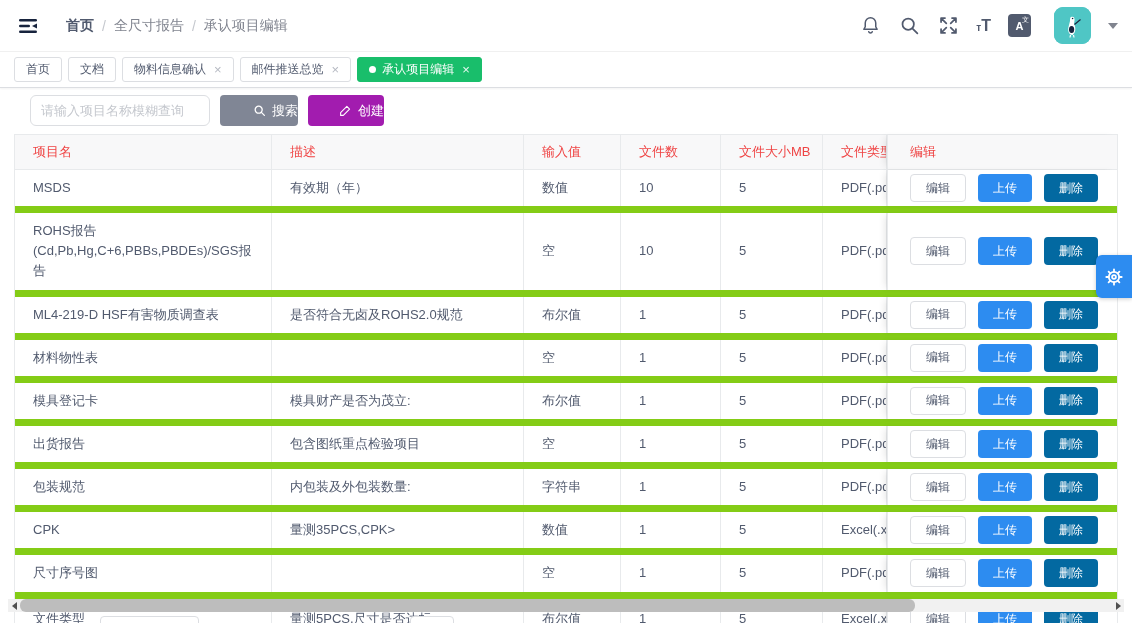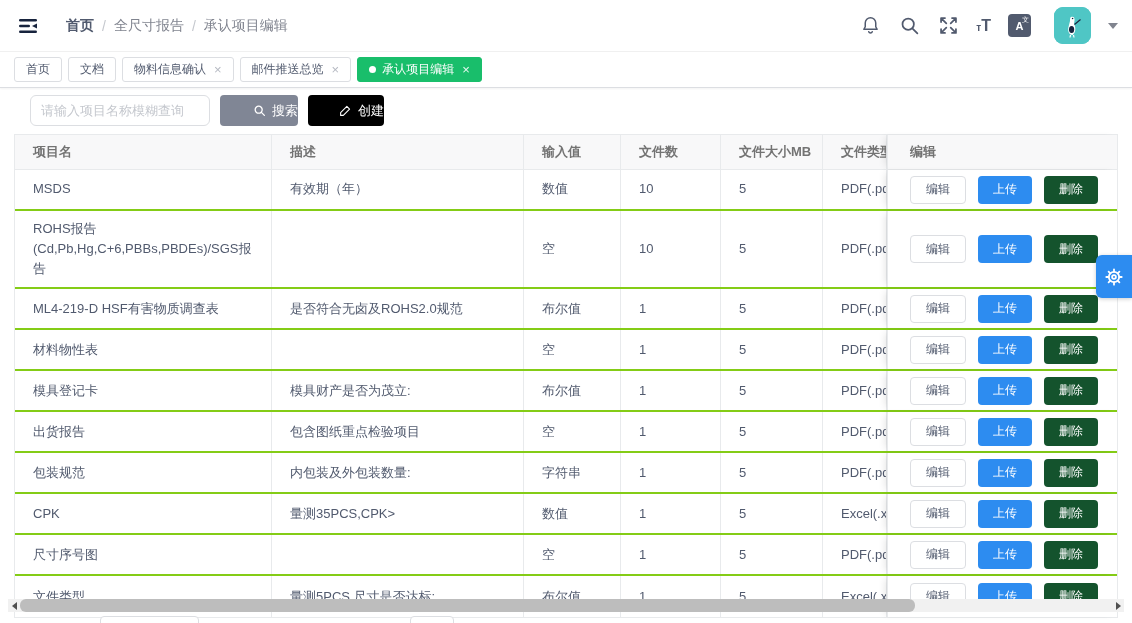--- a/index.html
+++ b/index.html
@@ -31,42 +31,42 @@
   .tab-dot { width:7px; height:7px; border-radius:50%; background:#fff; }
   .tab-close { font-size:13px; line-height:1; color:#b5b9c2; margin-left:2px; }
   .tab.active .tab-close { color:rgba(255,255,255,0.9); }
 
   
   .toolbar { display:flex; align-items:center; gap:10px; margin:7px 0 0 30px; }
   .search-input { width:180px; height:31px; border:1px solid #dcdee2; border-radius:6px; padding:4px 10px; font-size:13px; color:#515a6e; outline:none; font-family:inherit; }
   .search-input::placeholder { color:#c5c8ce; }
   .btn { height:31px; border:none; border-radius:4px; font-size:13px; color:#fff; display:inline-flex; align-items:center; justify-content:flex-end; gap:6px; cursor:pointer; font-family:inherit; }
   .btn-search { width:78px; background:#808695; }
-  .btn-create { width:76px; background:#000000; }
+  .btn-create { width:76px; background:#a21caf; }
 
   
   .t-table { margin:8px 14px 0 14px; border:1px solid #e8eaec; font-size:13px; }
   .t-header { display:flex; background:#f8f8f9; border-bottom:1px solid #e8eaec; height:35px; }
-  .t-hcell { display:flex; align-items:center; padding:0 8px 0 18px; color:#737373; font-weight:700; border-right:1px solid #e8eaec; overflow:hidden; white-space:nowrap; }
-  .t-row { display:flex; border-bottom:2px solid #84cc16; min-height:41px; background:#fff; }
+  .t-hcell { display:flex; align-items:center; padding:0 8px 0 18px; color:#ef4444; font-weight:400; border-right:1px solid #e8eaec; overflow:hidden; white-space:nowrap; }
+  .t-row { display:flex; border-bottom:7px solid #84cc16; min-height:41px; background:#fff; }
   .t-row:last-child { border-bottom:none; }
   .t-cell { display:flex; align-items:center; padding:8px 8px 8px 18px; border-right:1px solid #e8eaec; color:#515a6e; line-height:1.55; overflow:hidden; }
   .c-name { width:257px; }
   .c-desc { width:252px; }
   .c-input { width:97px; }
   .c-count { width:100px; }
   .c-size { width:102px; }
   .c-type { width:64px; white-space:nowrap; }
   .c-actions { flex:1; border-right:none; border-left:1px solid #e8eaec; padding:0 0 0 22px; gap:12px; background:#fff; box-shadow:-5px 0 7px -3px rgba(0,0,0,0.10); position:relative; }
   .h-actions { border-right:none; border-left:1px solid #e8eaec; padding-left:22px; flex:1; box-shadow:-5px 0 7px -3px rgba(0,0,0,0.10); }
   .row-tall { min-height:57px; }
   .abtn { height:28px; border-radius:4px; font-size:12px; cursor:pointer; font-family:inherit; display:inline-flex; align-items:center; justify-content:center; }
   .btn-edit { width:56px; background:#fff; border:1px solid #dcdee2; color:#515a6e; }
   .btn-upload { width:54px; background:#2d8cf0; border:none; color:#fff; }
-  .btn-delete { width:54px; background:#14532d; border:none; color:#fff; }
+  .btn-delete { width:54px; background:#0369a1; border:none; color:#fff; }
 
   
   .hscroll { position:absolute; left:8px; right:8px; top:599px; height:13px; background:#f1f1f1; display:flex; align-items:center; }
   .hs-arrow { width:12px; height:13px; display:flex; align-items:center; justify-content:center; cursor:pointer; }
   .tri-l { width:0; height:0; border-top:4px solid transparent; border-bottom:4px solid transparent; border-right:5px solid #505050; }
   .tri-r { width:0; height:0; border-top:4px solid transparent; border-bottom:4px solid transparent; border-left:5px solid #505050; }
   .hs-track { position:relative; flex:1; height:13px; }
   .hs-thumb { position:absolute; left:0; top:0; height:13px; width:82%; background:#bdbdbd; border-radius:6px; cursor:grab; }
 
   

